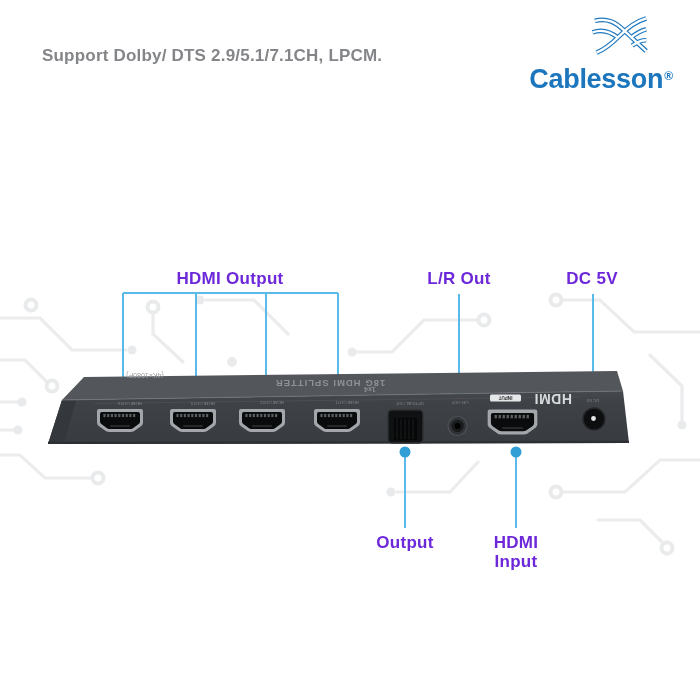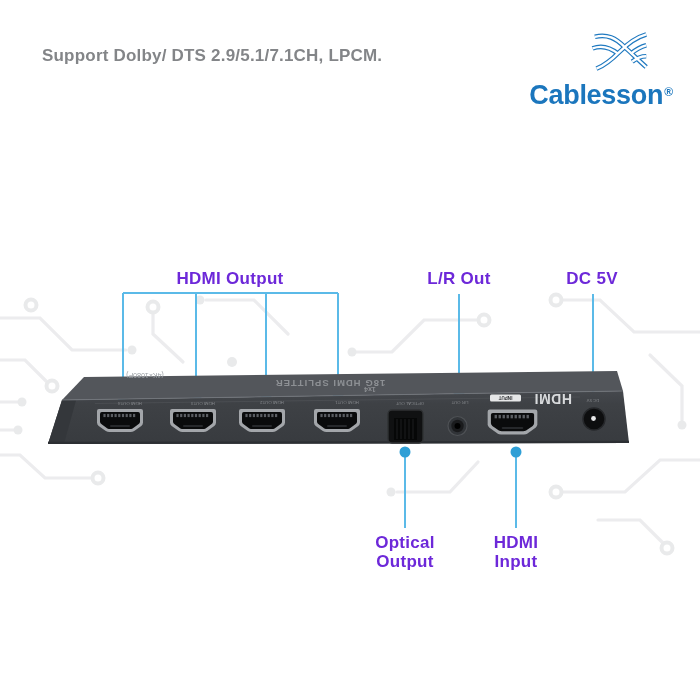--- a/index.html
+++ b/index.html
@@ -5,21 +5,21 @@
   html,body{margin:0;padding:0;background:#ffffff;}
   .page{
     position:relative;width:700px;height:700px;background:#ffffff;overflow:hidden;
     font-family:"Liberation Sans", sans-serif;
   }
   .layer{position:absolute;left:0;top:0;width:700px;height:700px;pointer-events:none;}
   .feature-text{
     position:absolute;left:42px;top:46px;width:360px;
     font-size:17px;font-weight:bold;color:#838588;line-height:19px;letter-spacing:.2px;
   }
-  .logo{position:absolute;left:520px;top:26px;width:162px;text-align:center;}
+  .logo{position:absolute;left:520px;top:10px;width:162px;text-align:center;}
   .logo-mark{display:block;margin:2px auto 0 64px;}
   .brand-line{margin-top:1px;font-size:27px;font-weight:bold;color:#1b76bd;letter-spacing:-0.3px;white-space:nowrap;}
   .brand-line sup{font-size:12px;font-weight:bold;vertical-align:8px;margin-left:1px;}
   .callout{
     position:absolute;font-size:17px;font-weight:bold;color:#6d28d9;
     text-align:center;line-height:19px;letter-spacing:.3px;white-space:nowrap;
   }
   .co-hdmi-output{left:130px;top:269px;width:200px;}
   .co-lr-out{left:389px;top:269px;width:140px;}
   .co-dc{left:522px;top:269px;width:140px;}
@@ -208,21 +208,20 @@
     <g>
       <circle cx="554" cy="57" r="11" fill="#0d0e0f" stroke="#26282b" stroke-width="1.5"></circle>
       <circle cx="553.5" cy="56.5" r="2.4" fill="#e8e9ea"></circle>
     </g>
   </svg>
 
   <div class="callout co-hdmi-output">HDMI Output</div>
   <div class="callout co-lr-out">L/R Out</div>
   <div class="callout co-dc">DC 5V</div>
   <div class="callout co-optical">
-    <div>Optical</div>
     <div>Output</div>
   </div>
   <div class="callout co-hdmi-input">
     <div>HDMI</div>
     <div>Input</div>
   </div>
 
 </div>
 
 </body></html>

